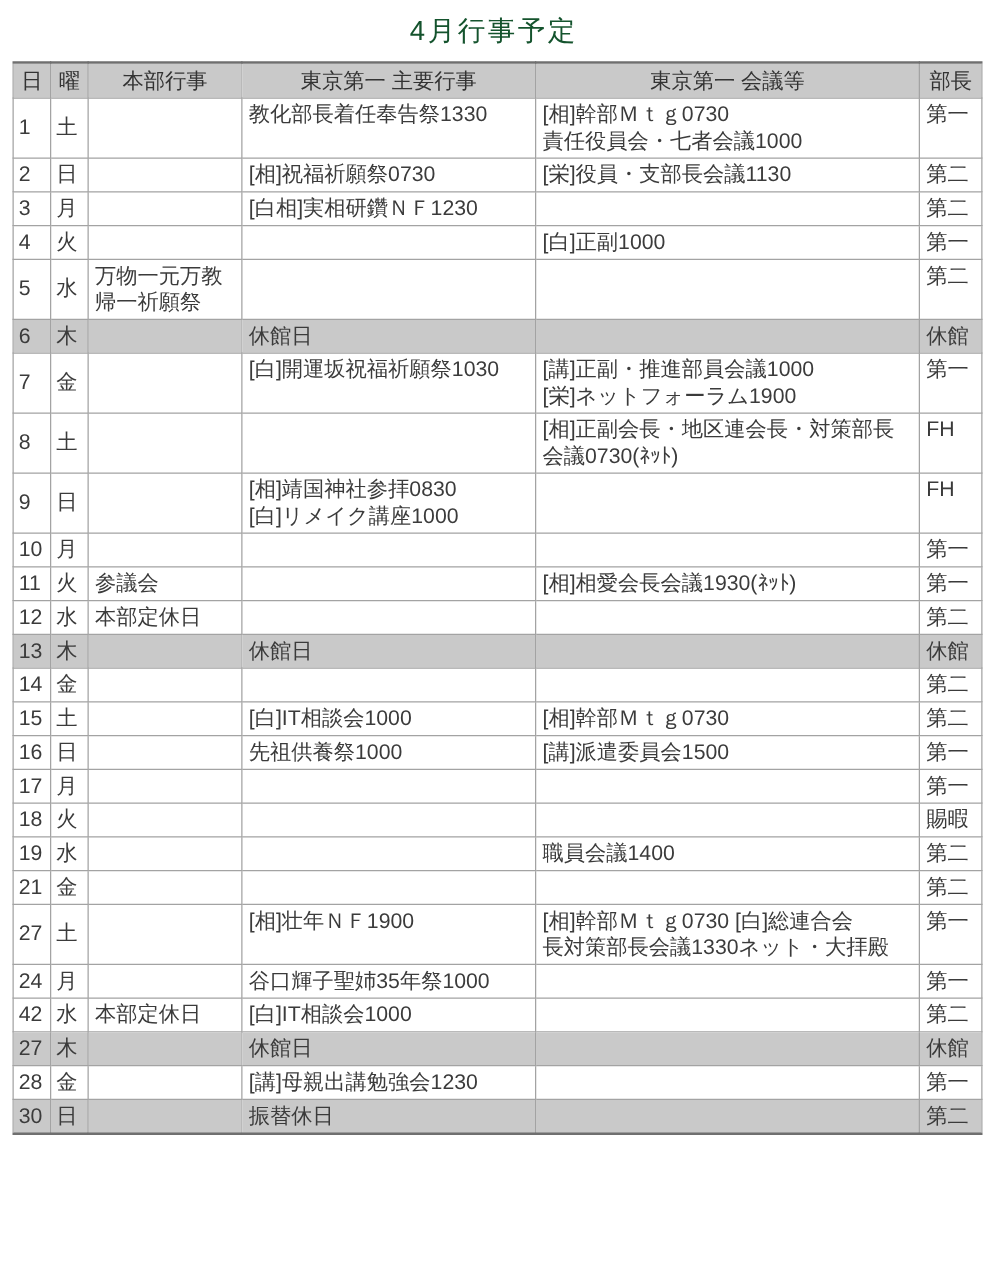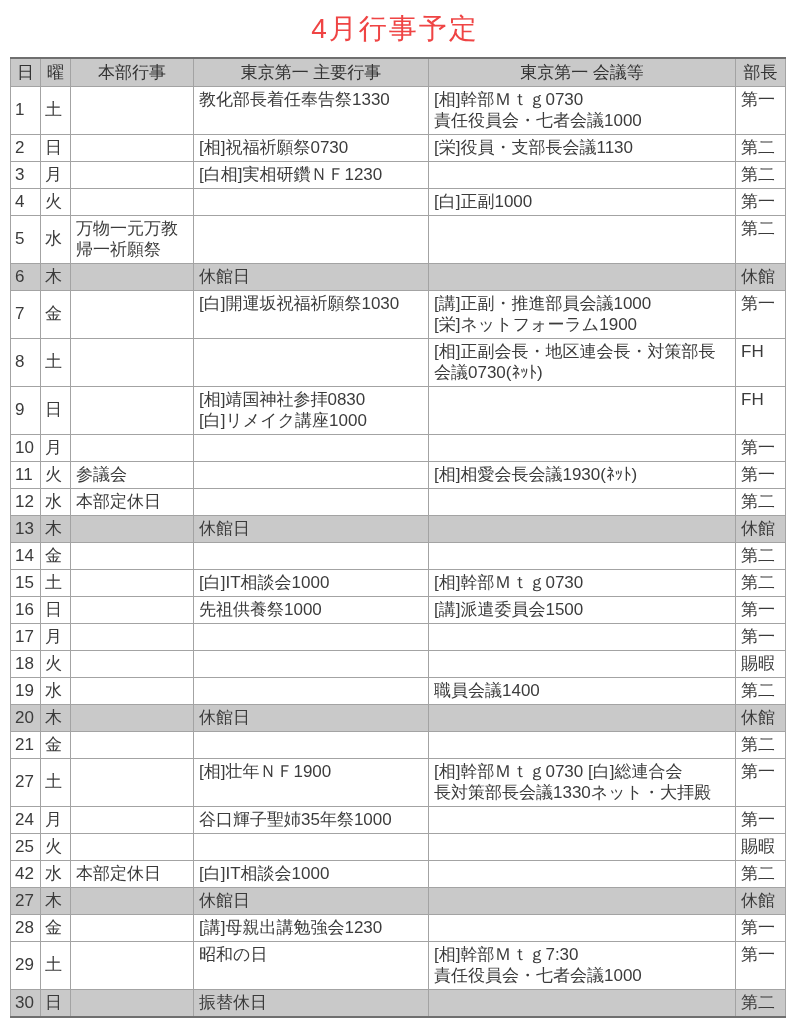--- a/index.html
+++ b/index.html
@@ -5,25 +5,25 @@
   * { margin: 0; padding: 0; box-sizing: border-box; }
   html, body {
     width: 790px;
     background: #ffffff;
     font-family: "Liberation Sans", "DejaVu Sans", sans-serif;
     color: #3b3b3b;
   }
   body { min-height: 1024px; }
   .page-title {
     text-align: center;
-    font-size: 28px;
+    font-size: 22px;
     font-weight: normal;
     letter-spacing: 2px;
     padding: 10px 0 9px 0;
-    color: #ef4444;
+    color: #14532d;
   }
   table.schedule {
     border-collapse: collapse;
     table-layout: fixed;
     width: 775px;
     margin-left: 10px;
     border-top: 2px solid #6f6f6f;
     border-bottom: 2px solid #6f6f6f;
   }
   .schedule col.c-day  { width: 30px;  }
@@ -236,28 +236,20 @@
         <td class="col-head">賜暇</td>
       </tr>
       <tr>
         <td class="col-day">19</td>
         <td class="col-dow">水</td>
         <td class="col-hq"></td>
         <td class="col-main"></td>
         <td class="col-meet">職員会議1400</td>
         <td class="col-head">第二</td>
       </tr>
-      <tr class="gray">
-        <td class="col-day">20</td>
-        <td class="col-dow">木</td>
-        <td class="col-hq"></td>
-        <td class="col-main">休館日</td>
-        <td class="col-meet"></td>
-        <td class="col-head">休館</td>
-      </tr>
       <tr>
         <td class="col-day">21</td>
         <td class="col-dow">金</td>
         <td class="col-hq"></td>
         <td class="col-main"></td>
         <td class="col-meet"></td>
         <td class="col-head">第二</td>
       </tr>
       <tr>
         <td class="col-day">27</td>
@@ -268,28 +260,20 @@
 長対策部長会議1330ネット・大拝殿</td>
         <td class="col-head">第一</td>
       </tr>
       <tr>
         <td class="col-day">24</td>
         <td class="col-dow">月</td>
         <td class="col-hq"></td>
         <td class="col-main">谷口輝子聖姉35年祭1000</td>
         <td class="col-meet"></td>
         <td class="col-head">第一</td>
-      </tr>
-      <tr>
-        <td class="col-day">25</td>
-        <td class="col-dow">火</td>
-        <td class="col-hq"></td>
-        <td class="col-main"></td>
-        <td class="col-meet"></td>
-        <td class="col-head">賜暇</td>
       </tr>
       <tr>
         <td class="col-day">42</td>
         <td class="col-dow">水</td>
         <td class="col-hq">本部定休日</td>
         <td class="col-main">[白]IT相談会1000</td>
         <td class="col-meet"></td>
         <td class="col-head">第二</td>
       </tr>
       <tr class="gray">
@@ -301,29 +285,20 @@
         <td class="col-head">休館</td>
       </tr>
       <tr>
         <td class="col-day">28</td>
         <td class="col-dow">金</td>
         <td class="col-hq"></td>
         <td class="col-main">[講]母親出講勉強会1230</td>
         <td class="col-meet"></td>
         <td class="col-head">第一</td>
       </tr>
-      <tr>
-        <td class="col-day">29</td>
-        <td class="col-dow">土</td>
-        <td class="col-hq"></td>
-        <td class="col-main">昭和の日</td>
-        <td class="col-meet">[相]幹部Ｍｔｇ7:30
-責任役員会・七者会議1000</td>
-        <td class="col-head">第一</td>
-      </tr>
       <tr class="gray">
         <td class="col-day">30</td>
         <td class="col-dow">日</td>
         <td class="col-hq"></td>
         <td class="col-main">振替休日</td>
         <td class="col-meet"></td>
         <td class="col-head">第二</td>
       </tr>
     </tbody>
 </table>

